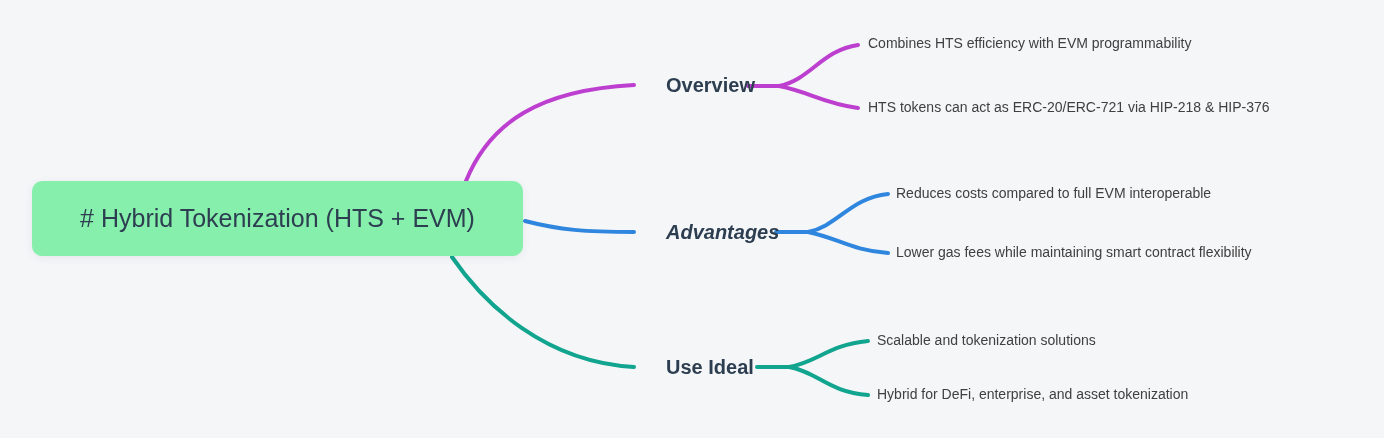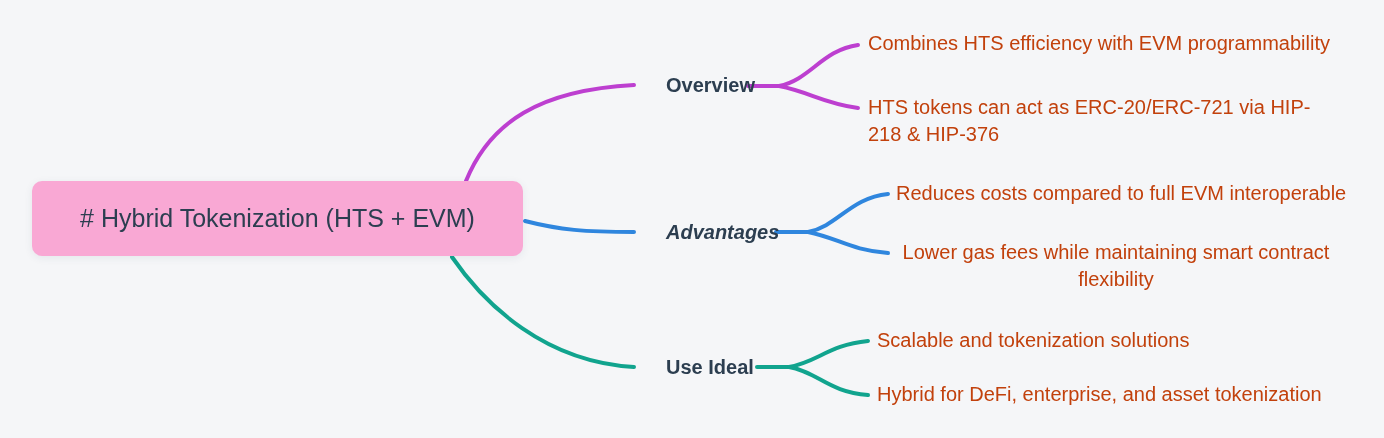--- a/index.html
+++ b/index.html
@@ -13,43 +13,43 @@
     background:#f5f6f8;
     overflow:hidden;
   }
   .edges{
     position:absolute;left:0;top:0;
   }
   .node-root{
     position:absolute;
     left:32px;top:181px;
     width:491px;height:75px;
-    background:#f9a8d4;
+    background:#86efac;
     border-radius:10px;
     box-shadow:0 2px 8px rgba(40,60,90,0.08);
     display:flex;align-items:center;justify-content:center;
     font-size:25px;
     color:#2c3e50;
     cursor:pointer;
   }
   .branch-label{
     position:absolute;
     left:666px;
     font-size:20px;
     font-weight:700;
     line-height:24px;
     color:#2c3e50;
     cursor:pointer;
     white-space:nowrap;
   }
   .leaf{
     position:absolute;
-    font-size:20px;
+    font-size:14px;
     line-height:27px;
-    color:#c2410c;
+    color:#404040;
   }
   .leaf--w470{max-width:470px;}
   .leaf--w440{max-width:440px;text-align:center;}
   #b-overview{top:73px;}
   #b-advantages{top:220px;font-style:italic;}
   #b-usecases{top:355px;}
   #leaf-0-0{left:868px;top:30px;}
   #leaf-0-1{left:868px;top:94px;}
   #leaf-1-0{left:896px;top:180px;}
   #leaf-1-1{left:896px;top:239px;}

